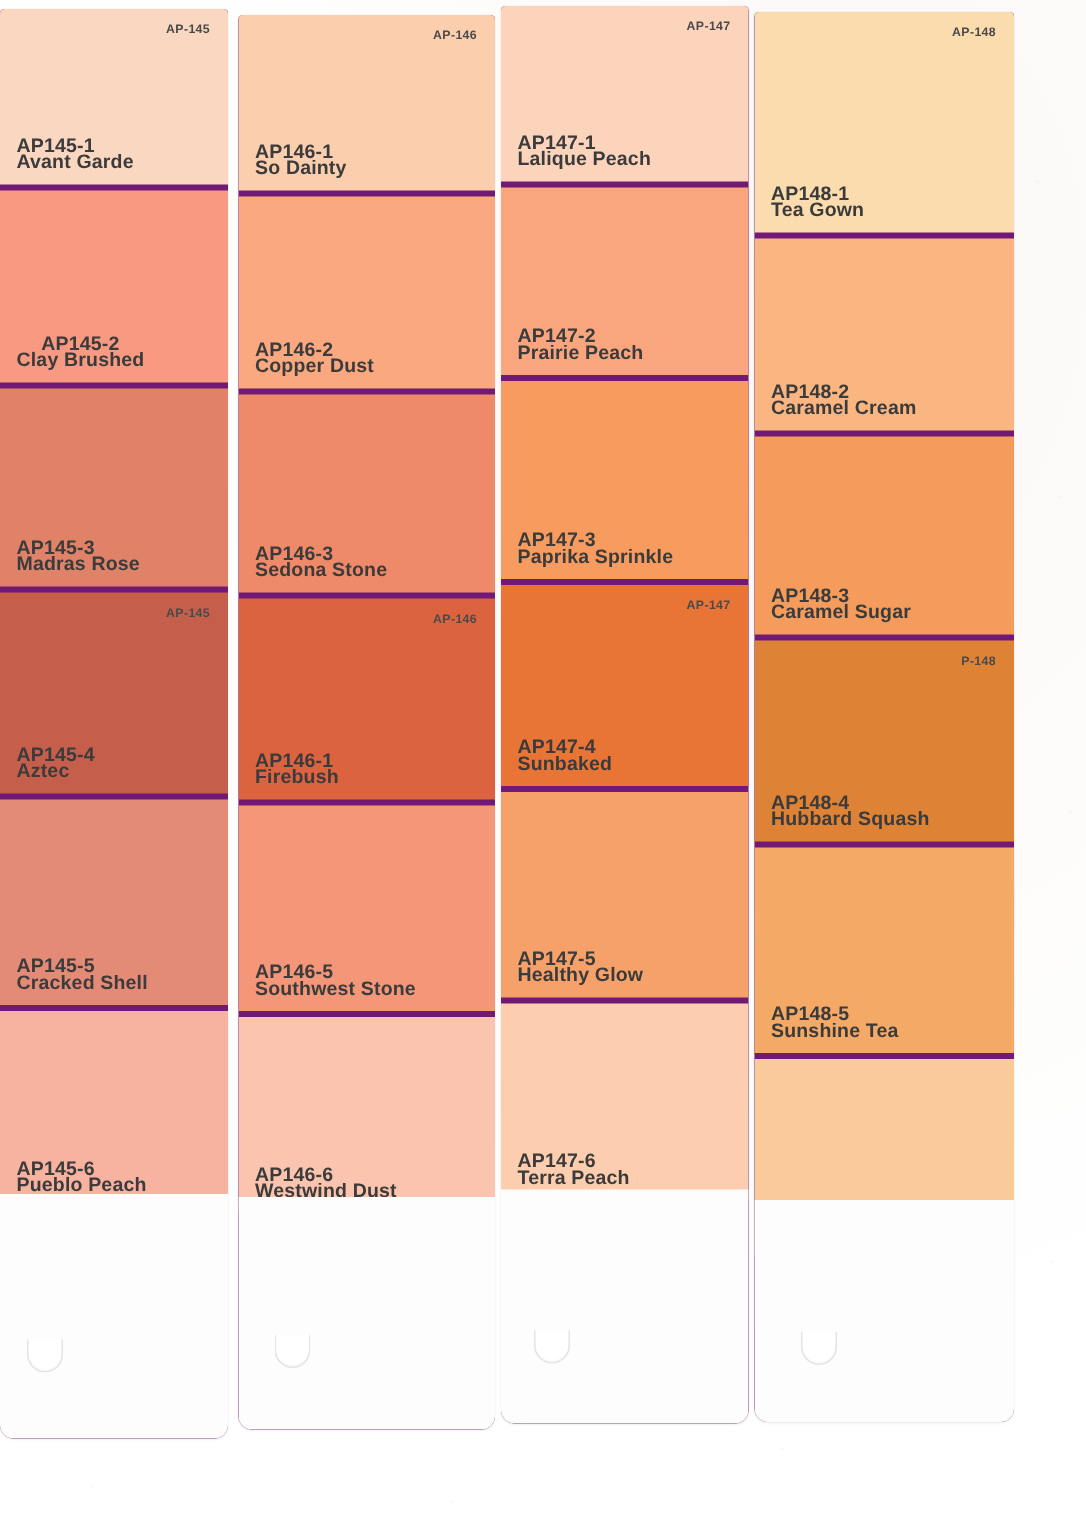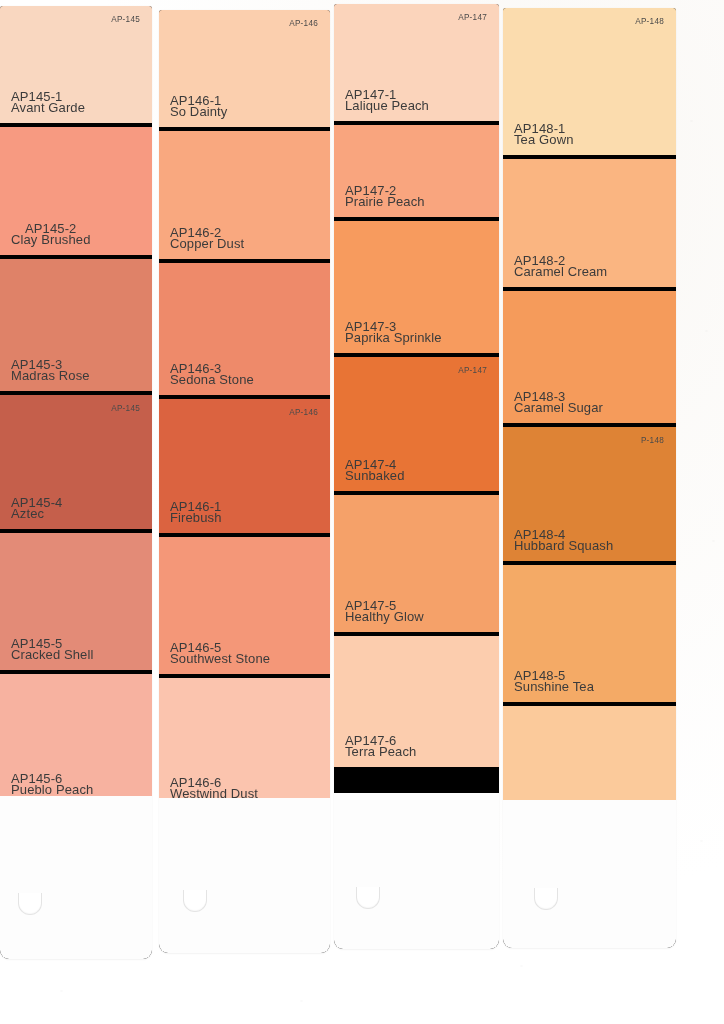--- a/index.html
+++ b/index.html
@@ -16,23 +16,24 @@
     position:absolute;inset:0;
     background:
       radial-gradient(ellipse at 80% 18%, rgba(250,248,245,1) 0%, rgba(255,255,255,1) 60%),
       #ffffff;
   }
   #deck{position:absolute;inset:0;}
 
   .card{
     position:absolute;
     border-radius:3px 3px 9px 9px;
-    background:#000000;
+    background:#701a75;
     box-shadow:0 0 1px rgba(0,0,0,0.10), 0 1px 2px rgba(0,0,0,0.045);
     overflow:hidden;
+    font-weight:bold;
   }
   .swatches{position:absolute;left:0;right:0;top:0;}
   .swatch{
     position:relative;
     width:100%;
     box-sizing:border-box;
     padding:0;
   }
 
   .code-top{
@@ -191,21 +192,21 @@
     </div>
     <div class="card" style="left: 334px; top: 4px; width: 165px; height: 945px;">
       <div class="swatches">
         <div class="swatch" style="height: 117px; background: rgb(251, 212, 187); margin-bottom: 4px;">
           <span class="code-top">AP-147</span>
           <span class="label">
             <span class="cd">AP147-1</span>
             <span class="nm">Lalique Peach</span>
           </span>
         </div>
-        <div class="swatch" style="height: 92px; background: rgb(249, 165, 126); margin-bottom: 4px;">
+        <div class="swatch" style="height: 125px; background: rgb(249, 165, 126); margin-bottom: 4px;">
           <span class="label">
             <span class="cd">AP147-2</span>
             <span class="nm">Prairie Peach</span>
           </span>
         </div>
         <div class="swatch" style="height: 132px; background: rgb(247, 155, 94); margin-bottom: 4px;">
           <span class="label">
             <span class="cd">AP147-3</span>
             <span class="nm">Paprika Sprinkle</span>
           </span>

